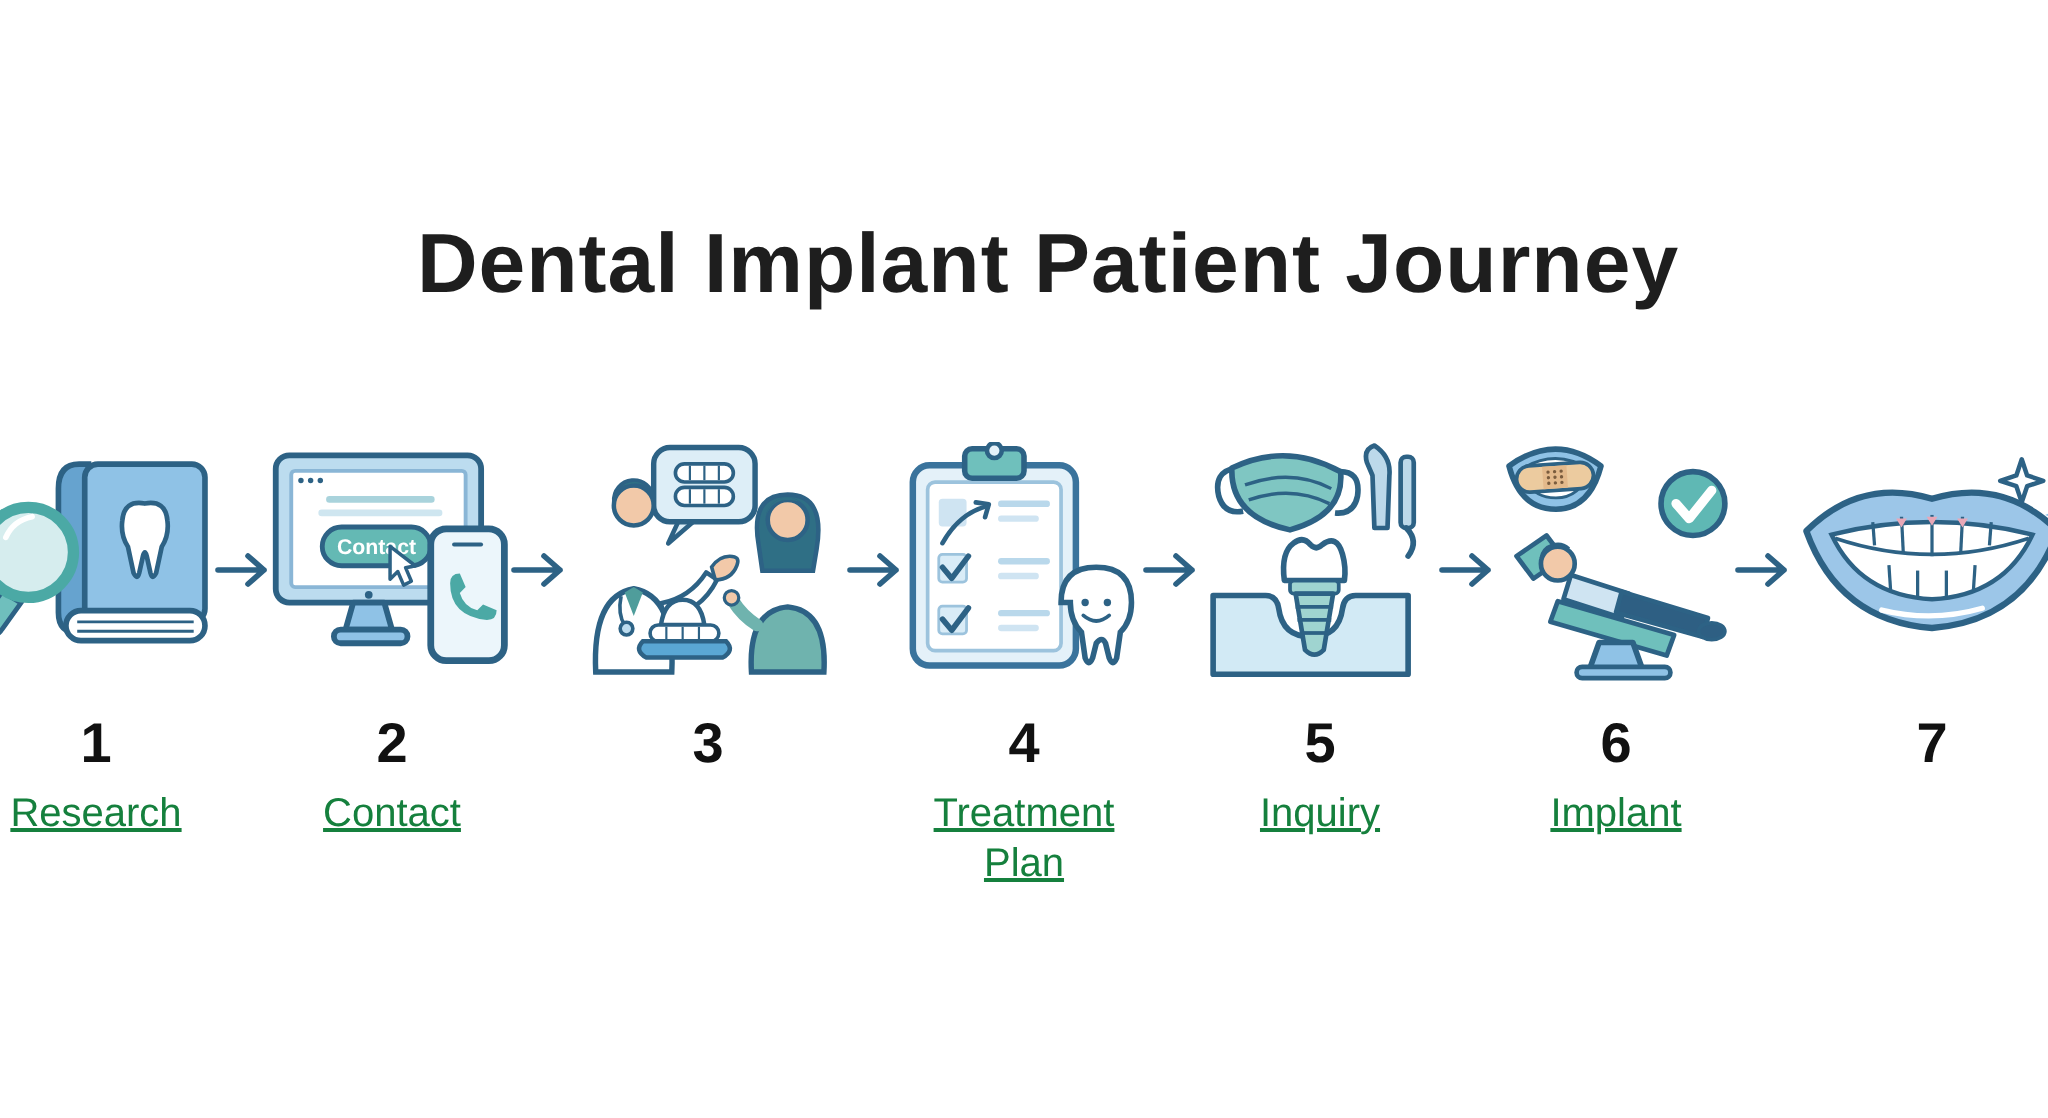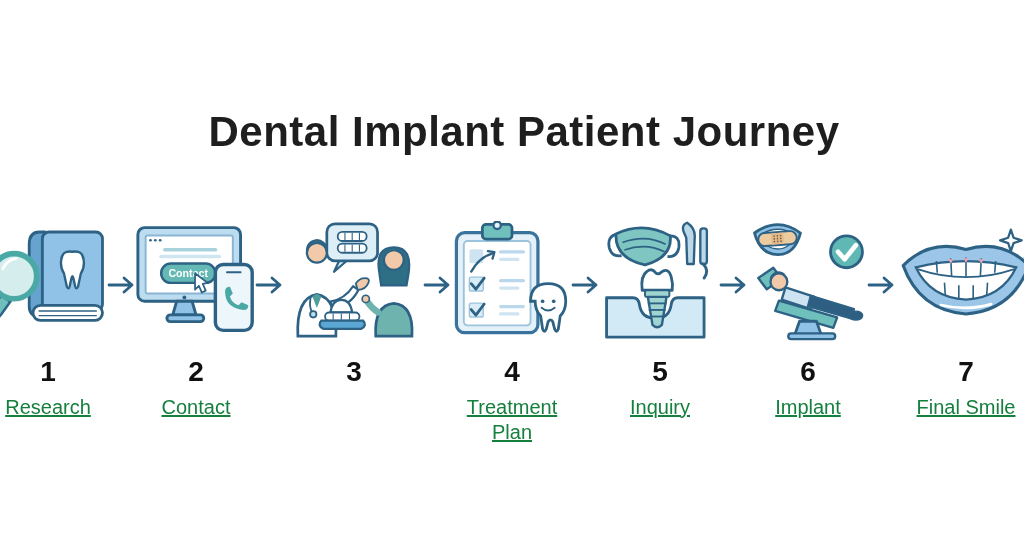--- a/index.html
+++ b/index.html
@@ -253,16 +253,15 @@
         <line x1="111" y1="39" x2="110" y2="52" stroke="#2d6285" stroke-width="1.8"></line>
         <line x1="54" y1="63" x2="55" y2="78" stroke="#2d6285" stroke-width="1.8"></line>
         <line x1="70" y1="66" x2="70" y2="81" stroke="#2d6285" stroke-width="1.8"></line>
         <line x1="86" y1="66" x2="86" y2="81" stroke="#2d6285" stroke-width="1.8"></line>
         <line x1="102" y1="63" x2="101" y2="78" stroke="#2d6285" stroke-width="1.8"></line>
         <path d="M58 37 l3 5 3 -5 z M75 36 l3 5 3 -5 z M92 37 l3 5 3 -5 z" fill="#e8a8b8"></path>
         <path d="M50 88 q28 7 56 -1" stroke="#ffffff" stroke-width="3" fill="none" stroke-linecap="round"></path>
       </svg>
     </div>
     <div class="step-number">7</div>
-    <div class="step-label">Final Smile</div>
   </div>
 
 </div>
 
 </body></html>

